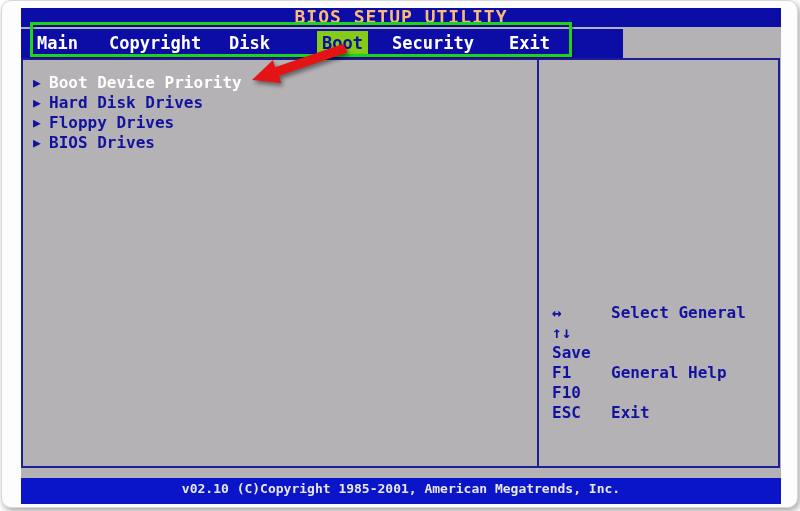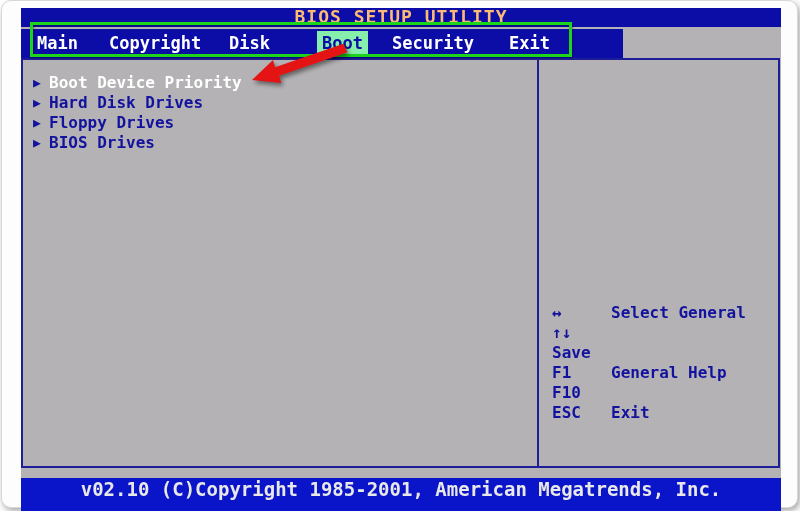--- a/index.html
+++ b/index.html
@@ -44,21 +44,21 @@
   .menu-item {
     position: absolute;
     top: 0;
     height: 29px;
     line-height: 29px;
     color: #ffffff;
     font-size: 17px;
     cursor: default;
   }
   .menu-item.selected {
-    background: #86efac;
+    background: #84cc16;
     color: #0c0ca6;
     padding: 0 5px;
     height: 25px;
     line-height: 25px;
     top: 2px;
   }
   
   .panels {
     position: absolute;
     left: 0; top: 50px;
@@ -106,24 +106,24 @@
     height: 20px;
     line-height: 20px;
     color: #12129e;
     font-size: 16px;
     white-space: nowrap;
   }
   
   .bottombar {
     position: absolute;
     left: 0; top: 470px;
-    width: 760px; height: 34px;
+    width: 760px; height: 26px;
     background: #0a14c8;
     color: #e8e8e8;
-    font-size: 19px;
+    font-size: 13px;
     text-align: center;
     line-height: 22px;
     white-space: nowrap;
   }
   
   .highlight-box {
     position: absolute;
     left: 9px; top: 14px;
     width: 542px; height: 35px;
     border: 3px solid #1bd41b;

